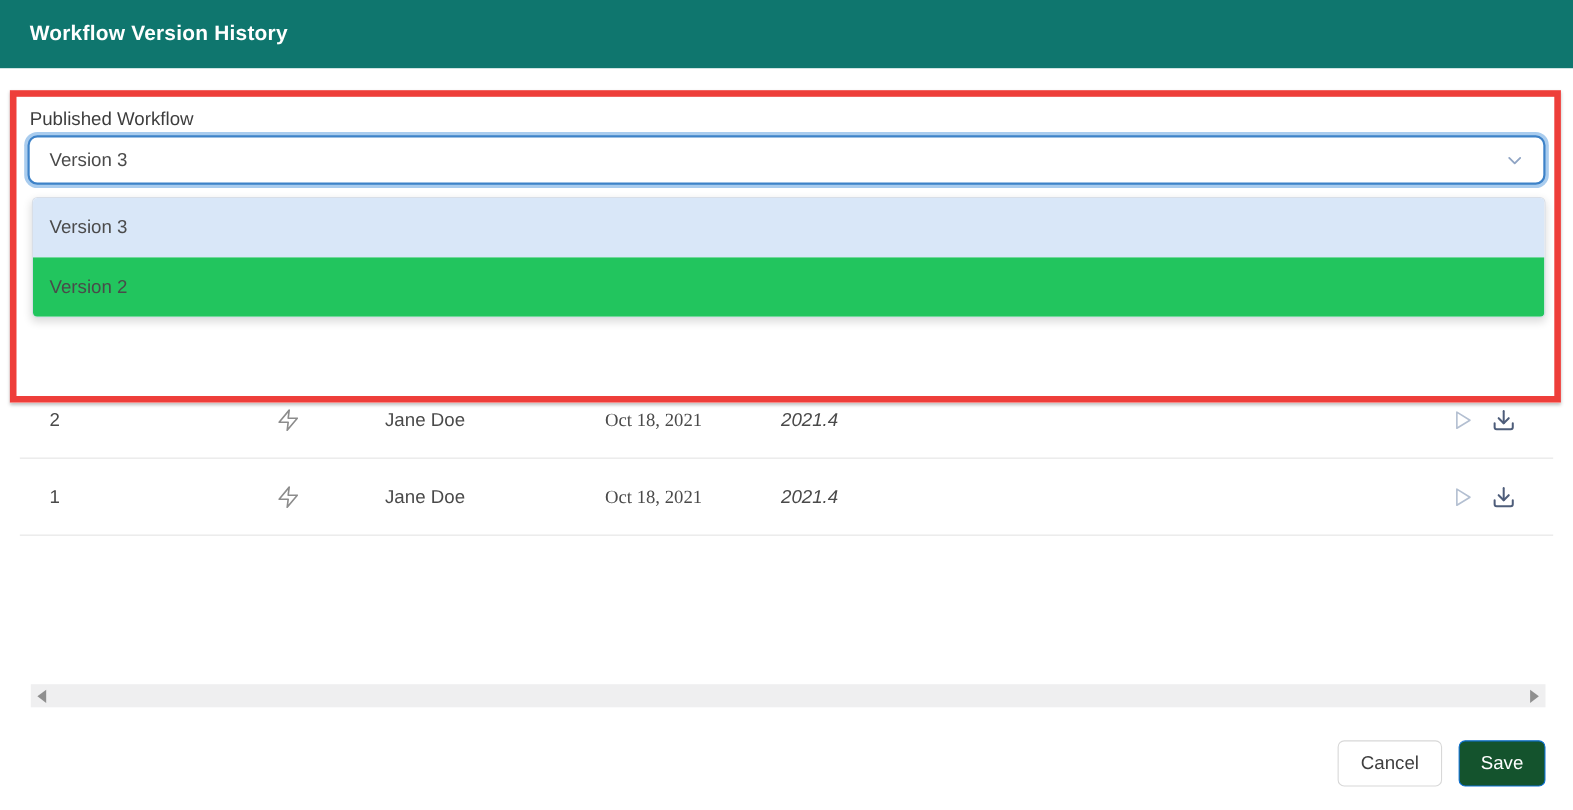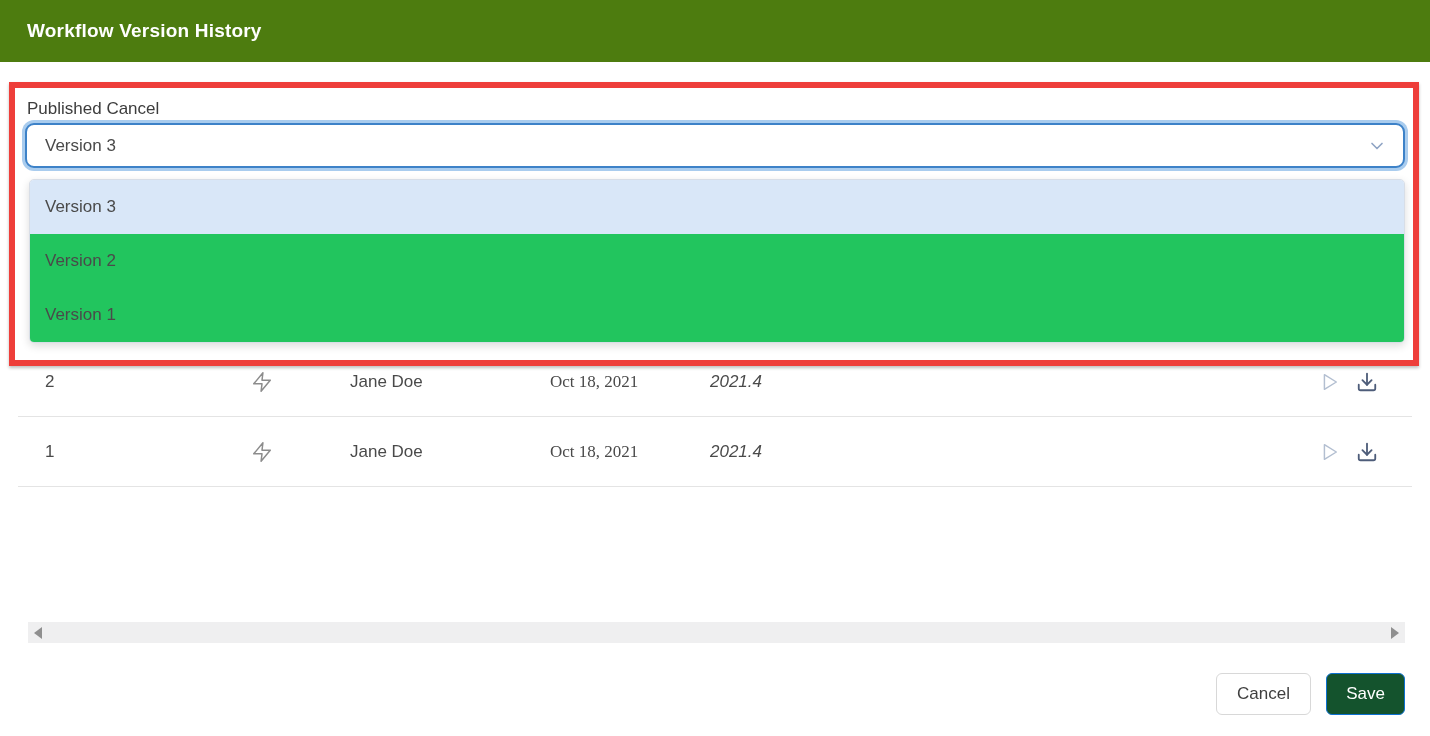--- a/index.html
+++ b/index.html
@@ -2,21 +2,21 @@
 <html><head>
 <meta charset="utf-8">
 <style>
   * { margin: 0; padding: 0; box-sizing: border-box; }
   html, body { width: 1430px; height: 736px; background: #ffffff; overflow: hidden; }
   body { font-family: "Liberation Sans", "DejaVu Sans", sans-serif; position: relative; color: #4a4a4a; }
 
   
   .header {
     position: absolute; left: 0; top: 0; width: 1430px; height: 62px;
-    background: #4d7c0f; display: flex; align-items: center; padding-left: 27px;
+    background: #0f766e; display: flex; align-items: center; padding-left: 27px;
   }
   .header .title { color: #ffffff; font-size: 19px; font-weight: bold; letter-spacing: .2px; }
 
   
   .annotation-rect {
     position: absolute; left: 9px; top: 82px; width: 1410px; height: 284px;
     border: 6px solid #ee3e3a; box-shadow: 0 2px 3px rgba(0,0,0,0.25);
     pointer-events: none; z-index: 50; background: transparent;
   }
 
@@ -92,35 +92,34 @@
 </style>
 </head>
 <body>
 
 <div class="header">
   <span class="title">Workflow Version History</span>
 </div>
 
 <div class="annotation-rect"></div>
 
-<div class="field-label">Published Cancel</div>
+<div class="field-label">Published Workflow</div>
 
 <div class="select-box">
   <span class="select-value">Version 3</span>
   <span class="chevron">
     <svg viewBox="0 0 24 24" fill="none" stroke="currentColor" stroke-width="2" stroke-linecap="round" stroke-linejoin="round">
         <polyline points="6 9 12 15 18 9"></polyline>
       </svg>
   </span>
 </div>
 
 <div class="dropdown-panel">
   <div class="dropdown-option selected">Version 3</div>
   <div class="dropdown-option">Version 2</div>
-  <div class="dropdown-option">Version 1</div>
 </div>
 
 <div class="version-row row-a">
   <div class="cell c-version">2</div>
   <div class="cell c-zap zap-icon">
     <svg viewBox="0 0 24 24" fill="none" stroke="currentColor" stroke-width="1.6" stroke-linecap="round" stroke-linejoin="round">
         <polygon points="13 2 3 14 12 14 11 22 21 10 12 10 13 2"></polygon>
       </svg>
   </div>
   <div class="cell c-author">Jane Doe</div>

